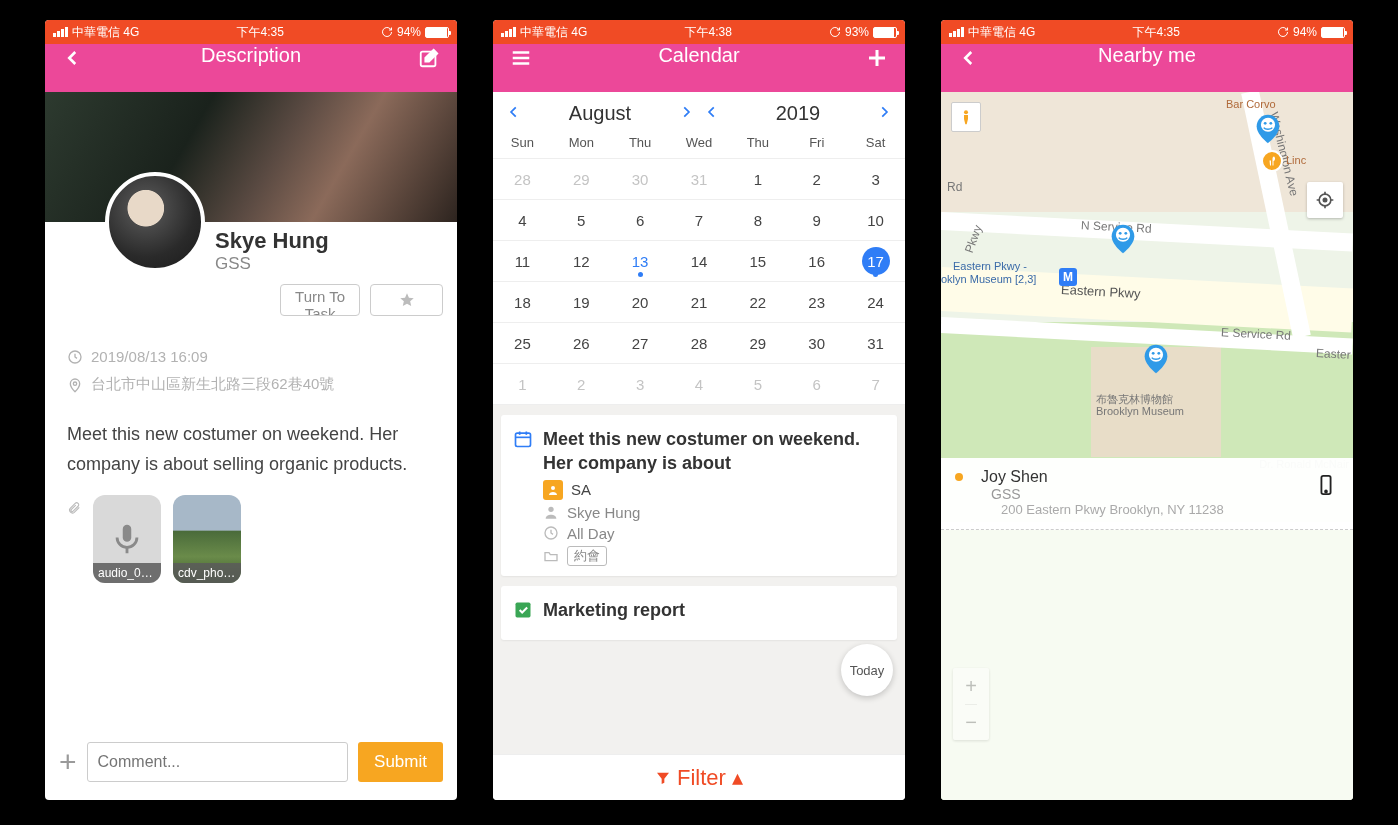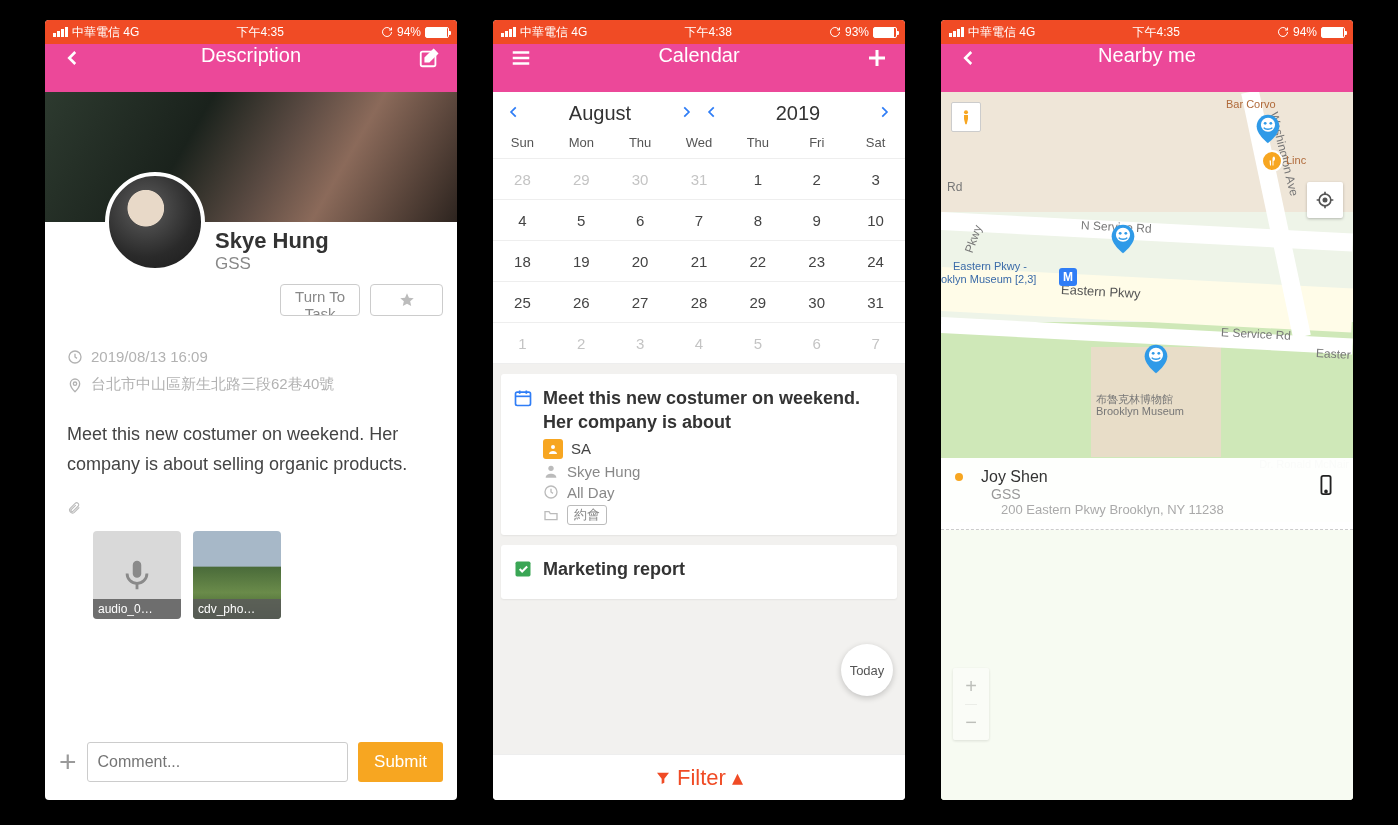--- a/index.html
+++ b/index.html
@@ -30,21 +30,21 @@
   .porg  { font-size:17px; color:#888; }
   .pbtns { display:flex; gap:10px; margin-top:10px; justify-content:flex-start; padding-left:65px;}
   .pbtn { border:1px solid #ccc; border-radius:4px; color:#888; font-size:15px; padding:4px 12px; height:32px; overflow:hidden; text-align:center; line-height:1.1;}
   .pbtn.turn { width:100px;}
   .pbtn.star { width:90px; display:flex; align-items:center; justify-content:center; }
   .meta { padding:16px 22px 0; color:#b2b2b2; font-size:15px; }
   .meta-row { display:flex; align-items:center; gap:8px; margin-bottom:10px;}
   .desc { padding:16px 22px; font-size:18px; line-height:1.65; color:#444;}
   .attach { padding:0 22px; display:flex; align-items:flex-start; gap:12px;}
   .clip { color:#bbb; font-size:16px; margin-top:4px;}
-  .thumb { width:88px; height:88px; border-radius:4px; position:relative; overflow:hidden;margin-top:36px; }
+  .thumb { width:68px; height:88px; border-radius:12px; position:relative; overflow:hidden; }
   .thumb.audio { background:#d9d9d9; display:flex; flex-direction:column; align-items:center; justify-content:center; }
   .thumb .cap { position:absolute; left:0; right:0; bottom:0; background:rgba(90,90,90,.85); color:#fff; font-size:12px; padding:3px 5px; white-space:nowrap; overflow:hidden; text-overflow:ellipsis;}
   .thumb.photo { background:linear-gradient(#a7b8c8 0%,#a7b8c8 40%,#4a6b3a 41%,#6a8b4a 70%,#3a5a2a 100%); }
   .commentbar { margin-top:auto; display:flex; align-items:center; gap:10px; padding:14px 14px 18px; }
   .plus { font-size:30px; color:#9a9a9a; font-weight:300; }
   .cinput { flex:1; height:40px; border:1px solid #ccc; border-radius:3px; padding:0 10px; font-size:16px; color:#aaa; }
   .submit { background:#f7a621; color:#fff; border:none; height:40px; padding:0 16px; font-size:17px; border-radius:3px; }
 
   
   .calhead { display:flex; padding:10px 8px 6px; }
@@ -303,20 +303,45 @@
           </div>
           <div class="cell">
             <span class="num">9</span>
           </div>
           <div class="cell">
             <span class="num">10</span>
           </div>
         </div>
         <div class="wk">
           <div class="cell">
+            <span class="num">11</span>
+          </div>
+          <div class="cell">
+            <span class="num">12</span>
+          </div>
+          <div class="cell mark">
+            <span class="num">13</span>
+            <span class="dot"></span>
+          </div>
+          <div class="cell">
+            <span class="num">14</span>
+          </div>
+          <div class="cell">
+            <span class="num">15</span>
+          </div>
+          <div class="cell">
+            <span class="num">16</span>
+          </div>
+          <div class="cell sel">
+            <span class="num">17</span>
+            <span class="dot"></span>
+          </div>
+        </div>
+        <div class="wk">
+          <div class="cell">
             <span class="num">18</span>
           </div>
           <div class="cell">
             <span class="num">19</span>
           </div>
           <div class="cell">
             <span class="num">20</span>
           </div>
           <div class="cell">
             <span class="num">21</span>

